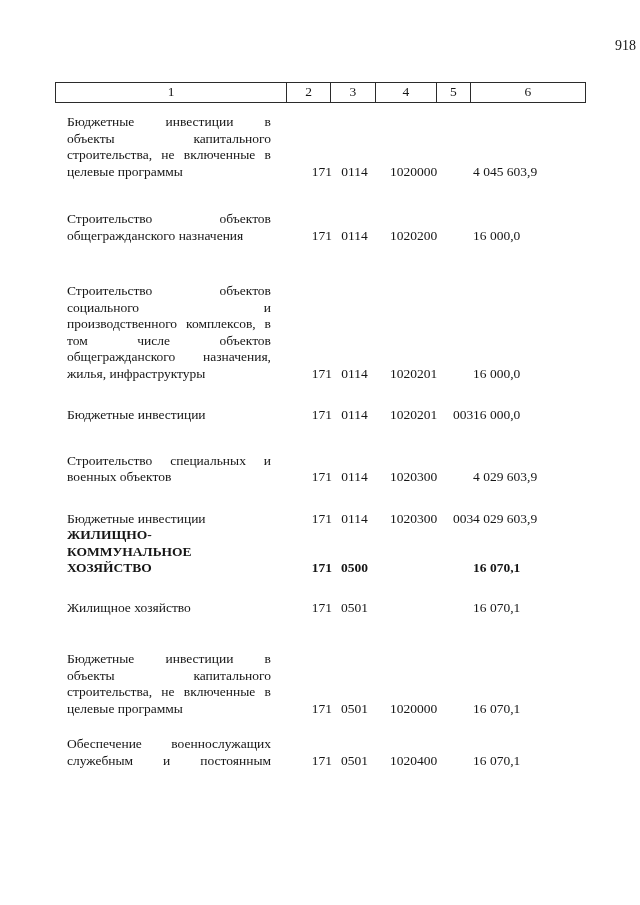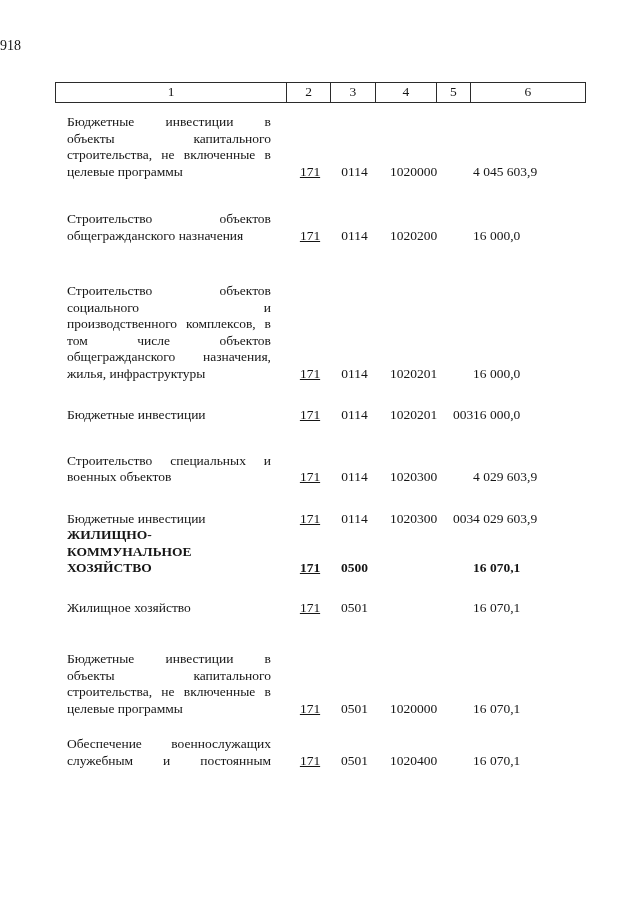--- a/index.html
+++ b/index.html
@@ -16,21 +16,21 @@
     font-family: "Liberation Serif", "DejaVu Serif", serif;
     font-size: 13.5px;
     line-height: 16.5px;
     overflow: hidden;
   }
   .pageno {
     position: absolute;
     top: 38px;
     left: 0;
     width: 636px;
-    text-align: left;
+    text-align: right;
     font-size: 14px;
   }
   
   .hrow {
     position: absolute;
     left: 55px;
     top: 82px;
     width: 531px;
     height: 21px;
     box-sizing: border-box;
@@ -60,21 +60,21 @@
     top: 103px;
     width: 531px;
   }
   .row {
     display: flex;
     align-items: flex-end;
   }
   .row.bold { font-weight: 700; }
   .c { box-sizing: border-box; }
   .c.name   { width: 233px; padding: 0 17px 0 12px; }
-  .c.ch     { width: 44px;  text-align: center; text-decoration: underline; }
+  .c.ch     { width: 44px;  text-align: right; }
   .c.rz     { width: 45px;  text-align: center; }
   .c.csr    { width: 62px;  text-align: left; padding-left: 13px; }
   .c.vr     { width: 34px;  text-align: center; padding-left: 14px; }
   .c.amount { width: 113px; padding-right: 8px; }
   .name .line {
     text-align: justify;
     text-align-last: justify;
   }
   .name .line.last {
     text-align: left;

